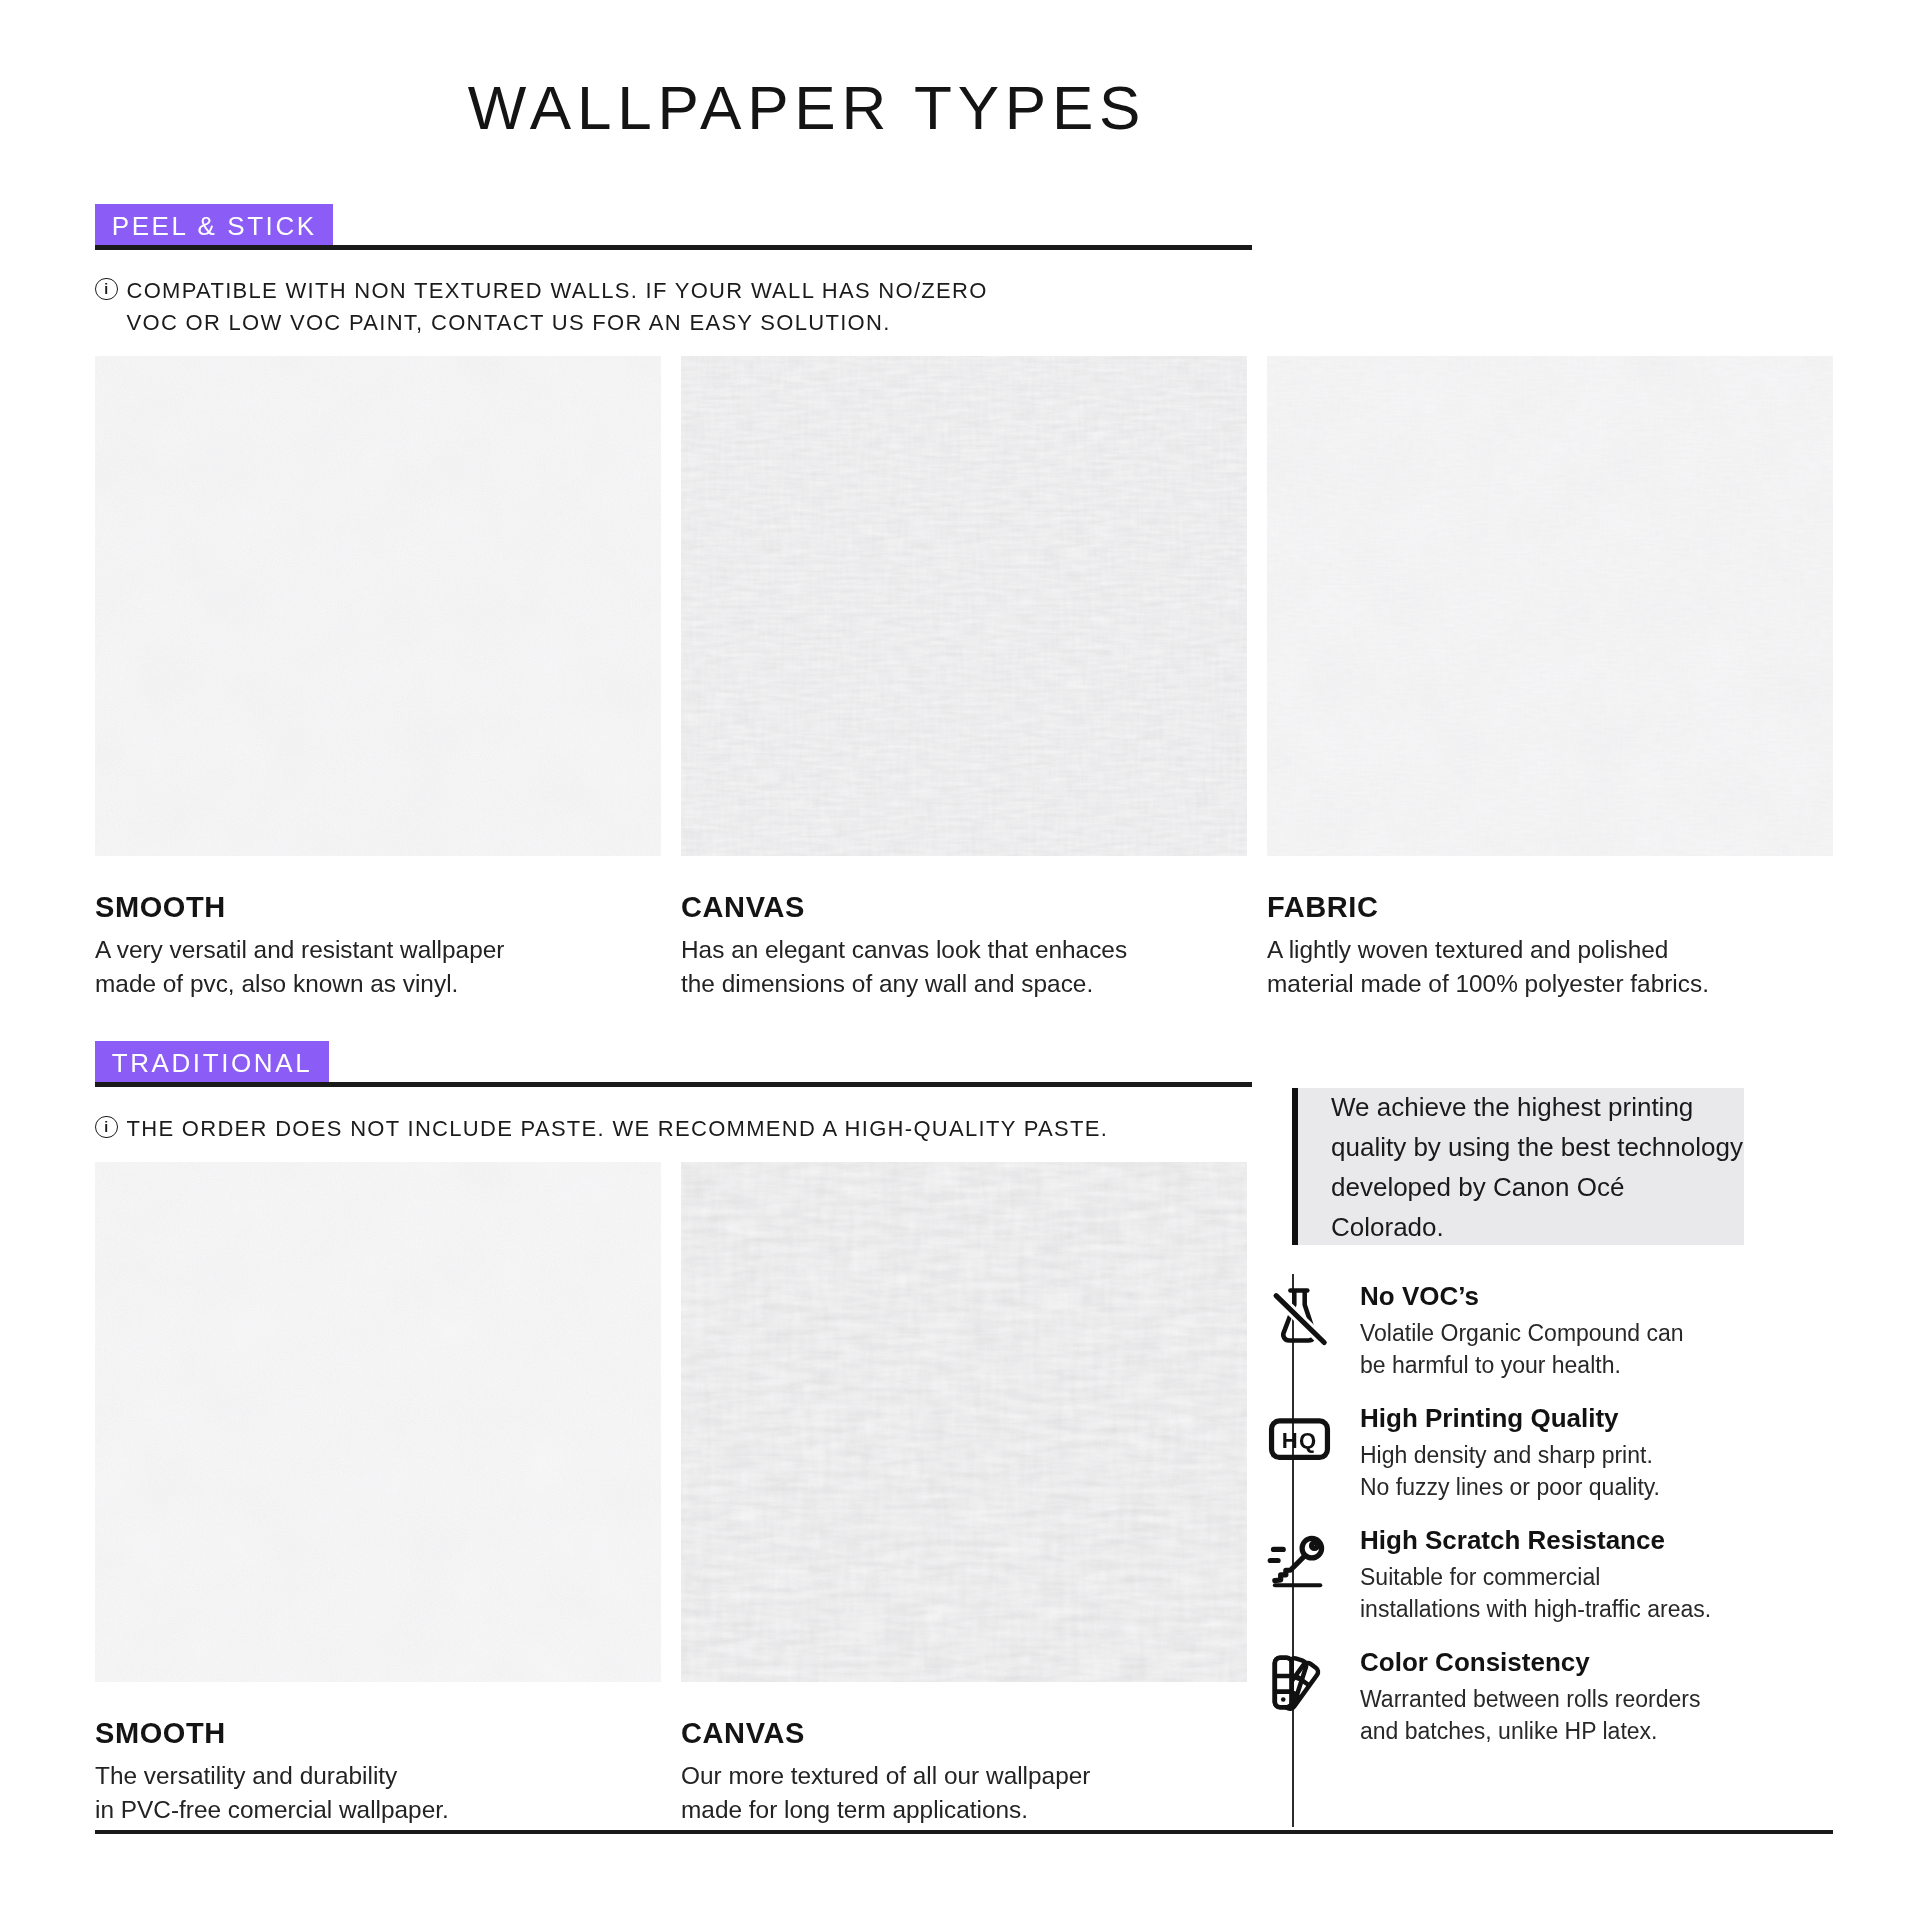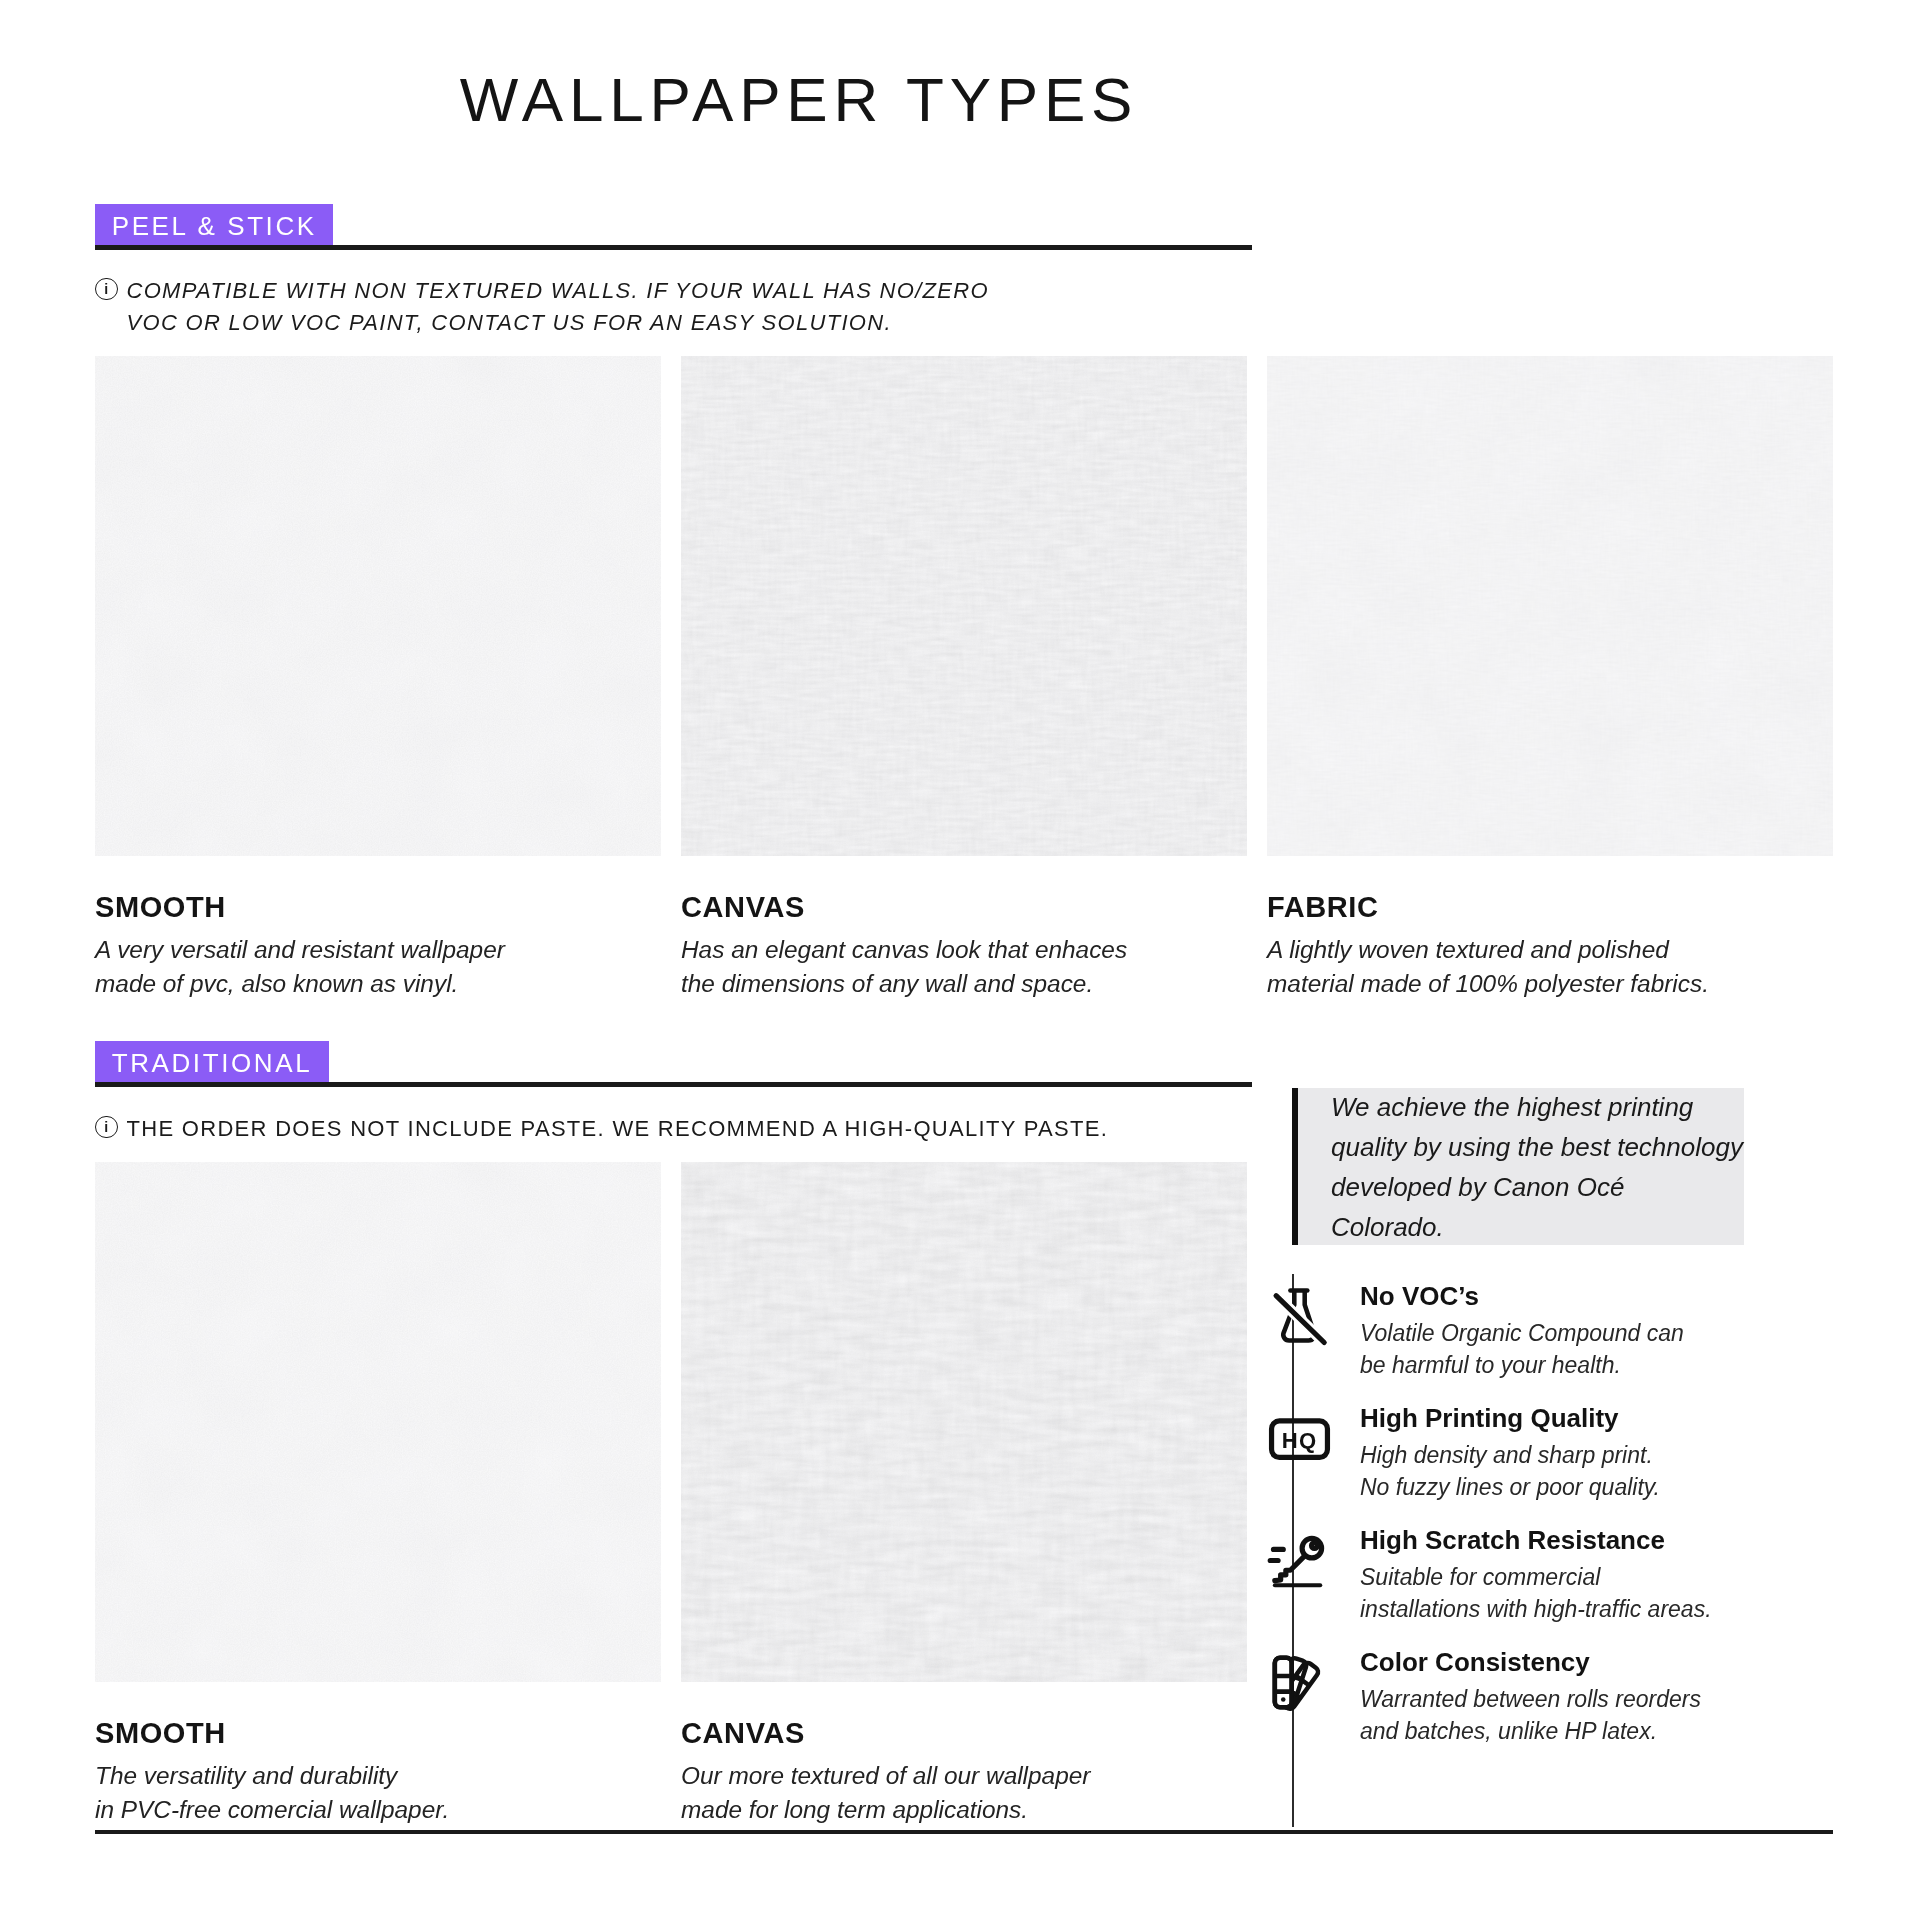--- a/index.html
+++ b/index.html
@@ -1,27 +1,27 @@
 <!DOCTYPE html>
 <html style="font-size:10.3px"><head>
 <meta charset="utf-8">
 <style>
   html,body{margin:0;padding:0;}
   body{
     width:1926px;height:1926px;position:relative;background:#ffffff;
     font-family:"Liberation Sans", sans-serif;color:#161616;overflow:hidden;
   }
   .abs{position:absolute;}
-  .preline{white-space:pre-line;font-style:italic;}
+  .preline{white-space:pre-line;}
 
   
   .title{
     top:64px;left:799px;transform:translateX(-50%);
     font-size:62px;font-weight:400;letter-spacing:5.8px;color:#141414;
-    white-space:nowrap;margin:0;
+    white-space:nowrap;margin:8px;
   }
 
   
   .sec-label{
     height:44px;line-height:44px;background:#8b5cf6;color:#ffffff;
     font-size:26px;letter-spacing:2.6px;padding:0 16.7px;white-space:nowrap;
   }
   .label-peel{left:95px;top:204px;}
   .label-trad{left:95px;top:1041px;}
   .hrule{background:#1a1a1a;height:4.5px;}

